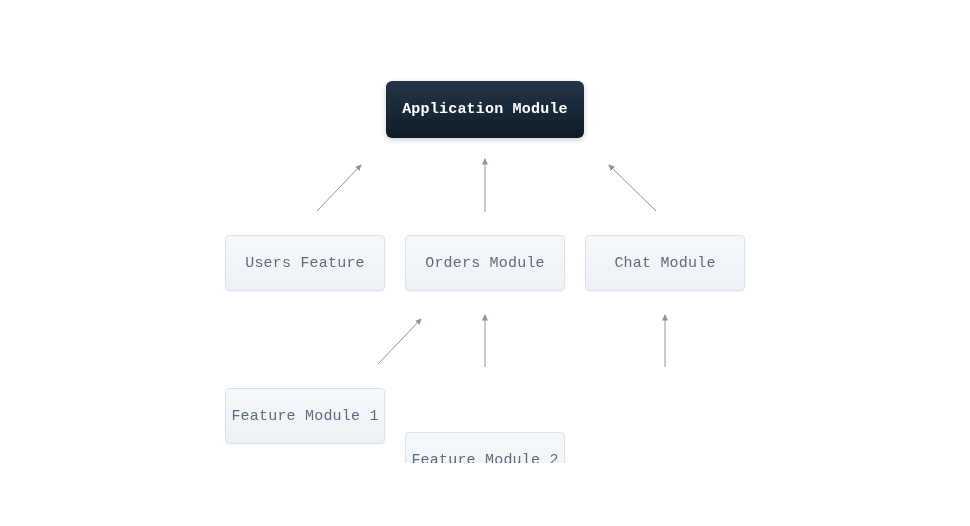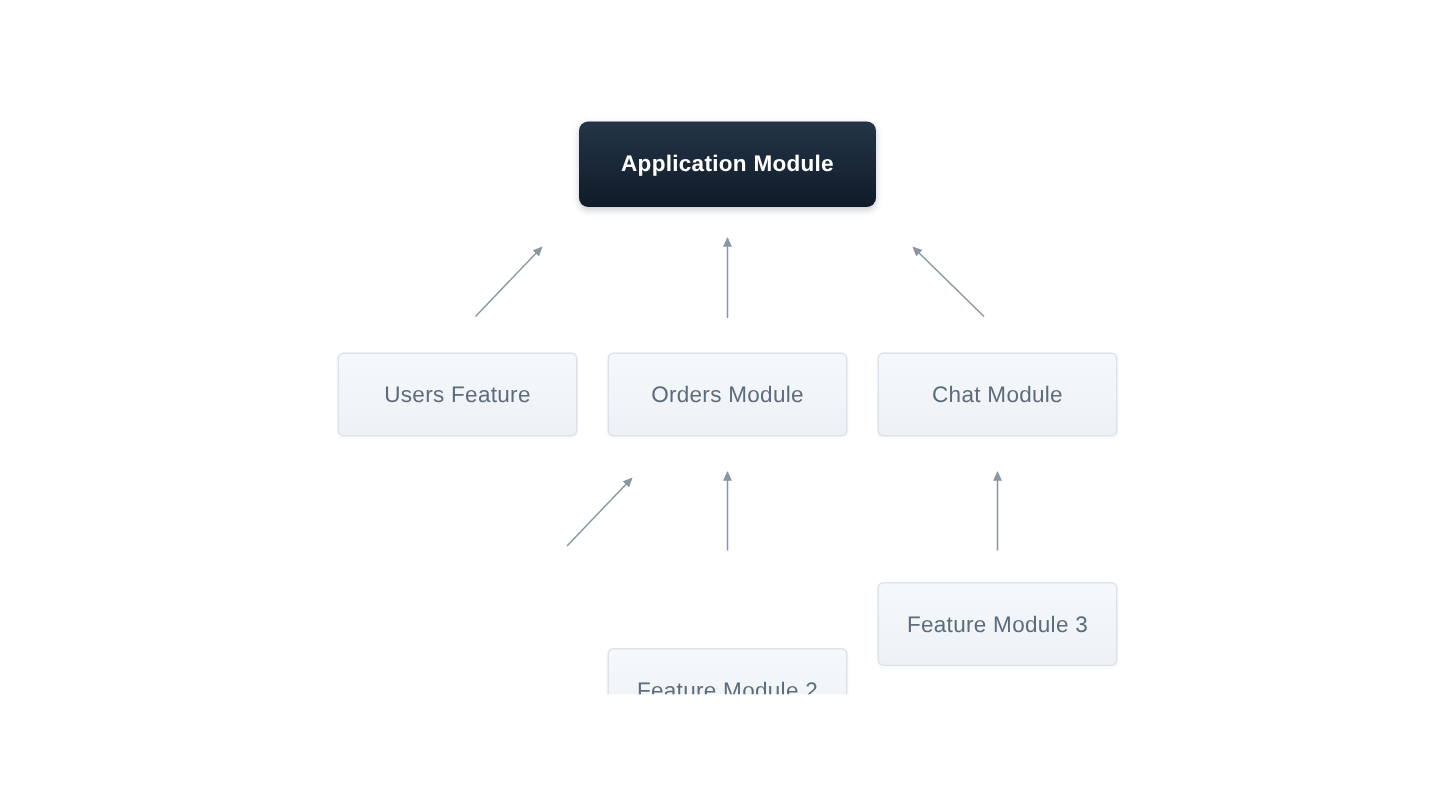--- a/index.html
+++ b/index.html
@@ -5,21 +5,21 @@
   html, body {
     margin: 0;
     padding: 0;
     background: #ffffff;
   }
   .canvas {
     position: relative;
     width: 970px;
     height: 463px;
     background: var(--bg, #ffffff);
-    font-family: Liberation Sans, sans-serif;
+    font-family: Liberation Mono, monospace;
     overflow: hidden;
   }
   .edges {
     position: absolute;
     left: 0;
     top: 0;
     width: 970px;
     height: 526px;
     pointer-events: none;
   }
@@ -89,22 +89,22 @@
   </div>
 
   <div class="node light node-chat">
     <span>Chat Module</span>
   </div>
 
   <div class="node light node-orders">
     <span>Orders Module</span>
   </div>
 
+  <div class="node light node-feature1">
+    <span>Feature Module 1</span>
+  </div>
 
   <div class="node light node-feature2">
     <span>Feature Module 2</span>
   </div>
 
-  <div class="node light node-feature3">
-    <span>Feature Module 3</span>
-  </div>
 
 </div>
 
 </body></html>

